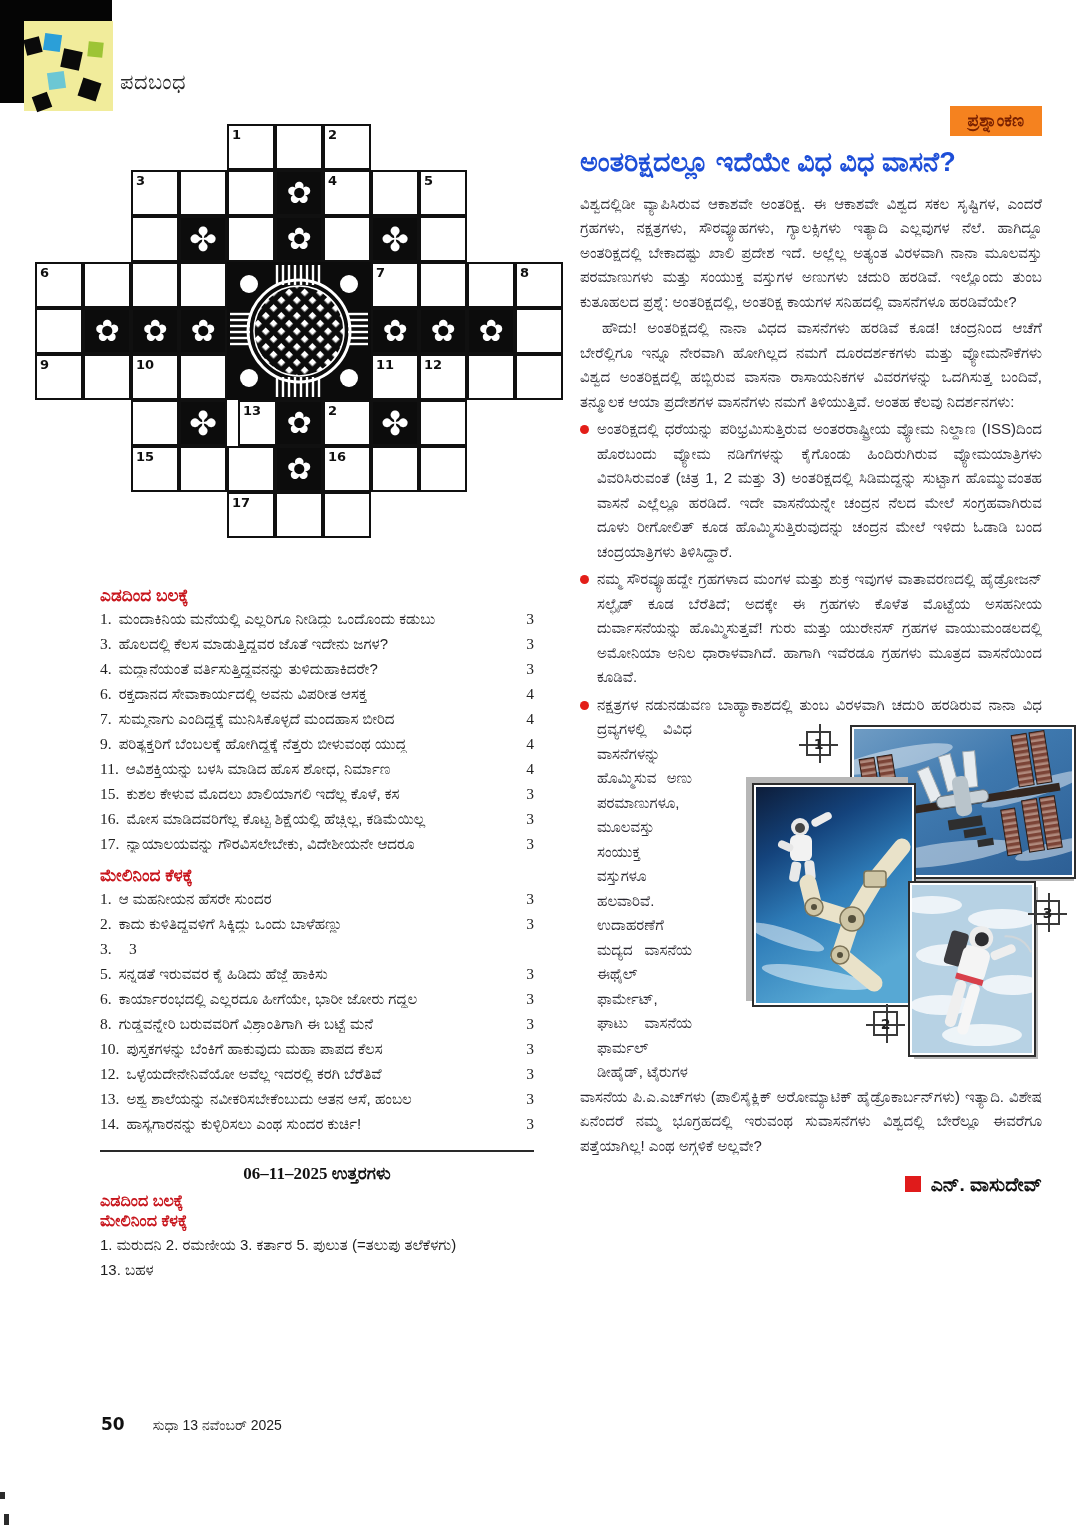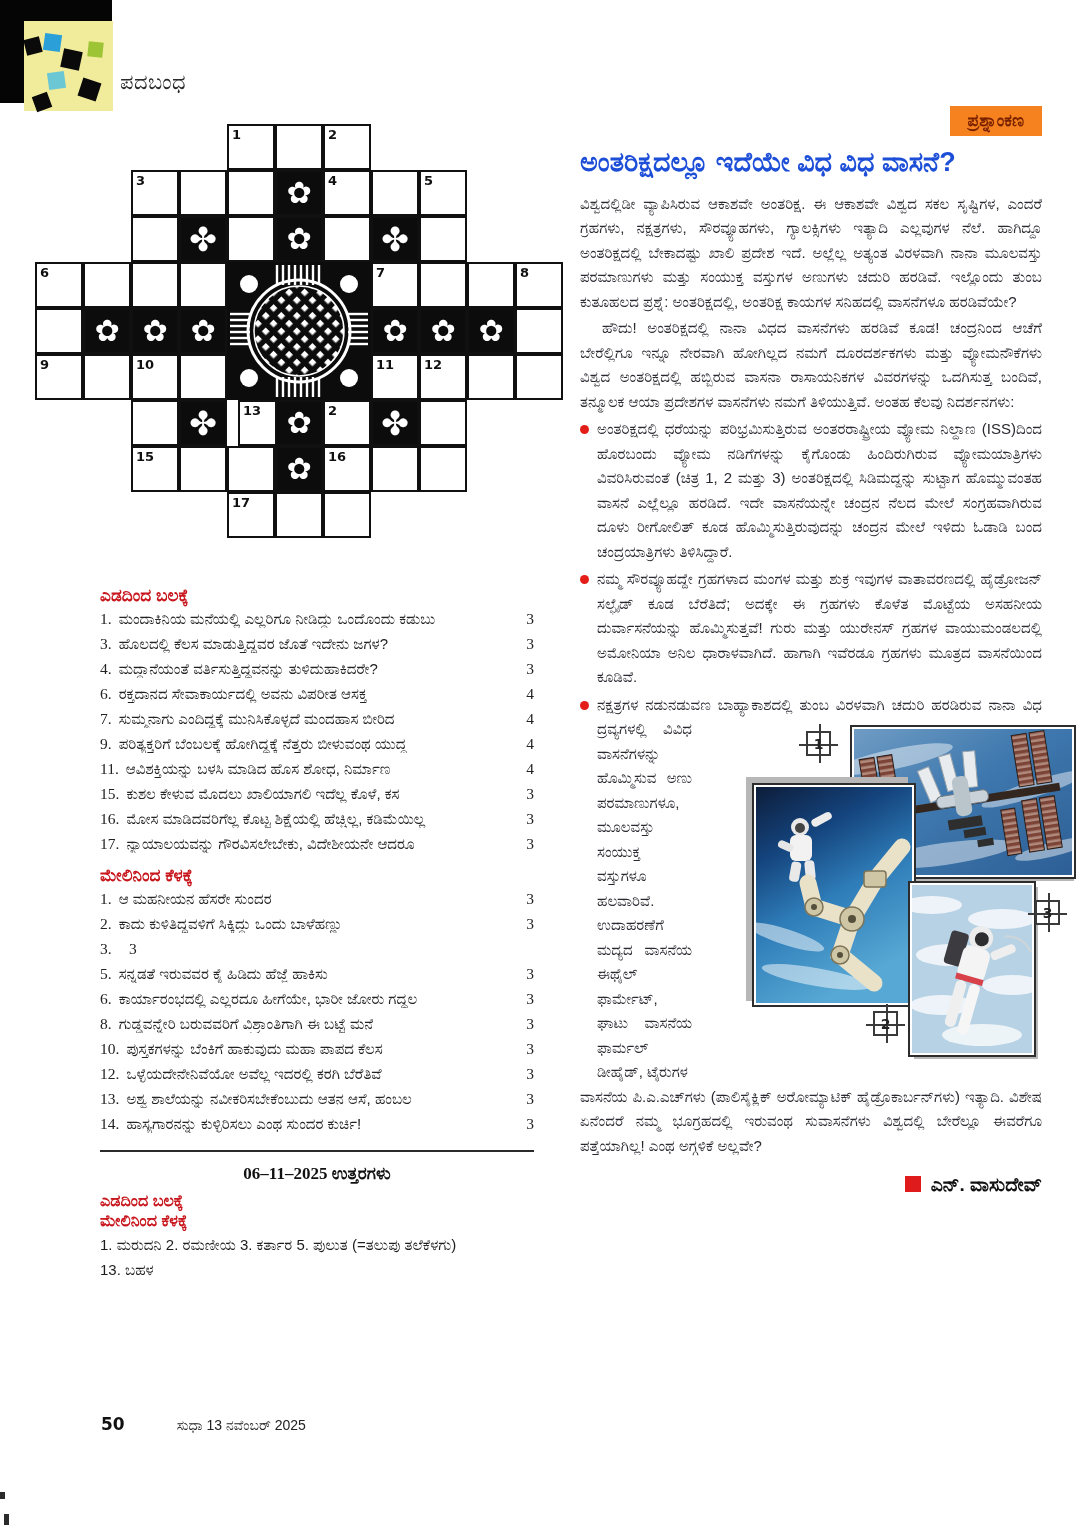--- a/index.html
+++ b/index.html
@@ -35,22 +35,22 @@
   .clen{width:18px;text-align:right;font-family:"Liberation Serif",serif;font-size:15.5px;}
 
   
   #answers{position:absolute;left:100px;top:1150px;width:434px;border-top:2px solid #2a2a2a;padding-top:10px;}
   .answers-title{text-align:center;font-weight:bold;font-size:17px;font-family:"Liberation Serif",serif;margin:2px 0 8px 0;color:#111;}
   .ans-heading{color:#c8161d;font-weight:bold;font-size:16px;margin:2px 0 2px 0;}
   .ans-line{font-size:15px;line-height:25px;color:#1d1d1d;white-space:nowrap;overflow:hidden;}
 
   
   #footer{position:absolute;left:101px;top:1414px;display:flex;align-items:baseline;}
-  .page-num{font-weight:bold;font-size:17px;color:#111;margin-right:14px;font-family:"DejaVu Sans",sans-serif;}
-  .issue{font-size:14px;color:#222;margin-left:38px;}
+  .page-num{font-weight:bold;font-size:17px;color:#111;margin-right:28px;font-family:"DejaVu Sans",sans-serif;}
+  .issue{font-size:14px;color:#222;}
 
   
   #article{position:absolute;left:580px;top:106px;width:462px;}
   .badge-row{display:flex;justify-content:flex-end;}
   .badge{background:#f5821f;color:#7a2100;font-weight:bold;font-size:17px;padding:5px 18px;}
   .article-title{font-size:27px;font-weight:bold;color:#1d4ed8;margin:10px 0 12px 0;line-height:1.25;}
   .body-text{font-size:15px;line-height:24.5px;text-align:justify;color:#2a2830;}
   #article p{margin:0 0 2px 0;}
   .indent{text-indent:22px;}
   .bullet{position:relative;padding-left:17px;margin-top:3px;}

